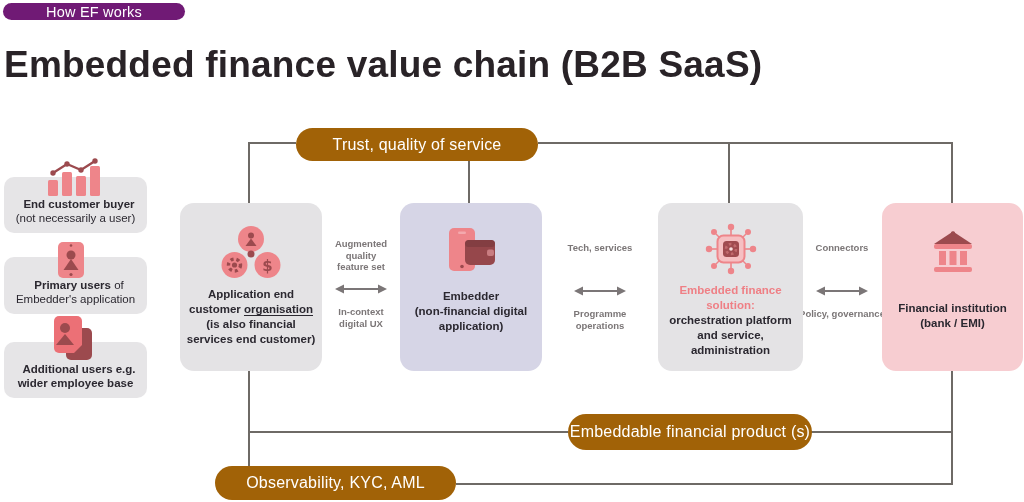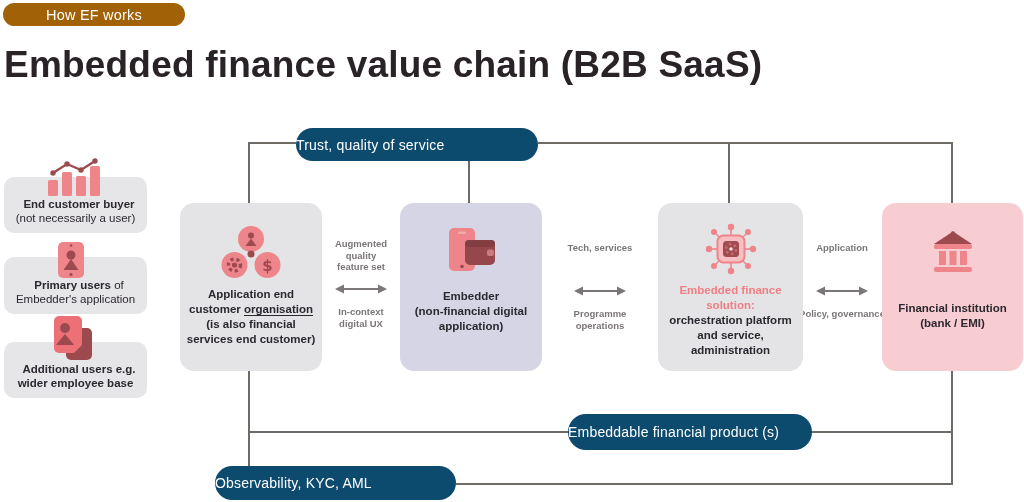--- a/index.html
+++ b/index.html
@@ -1,29 +1,29 @@
 <!DOCTYPE html>
 <html><head>
 <meta charset="utf-8">
 <style>
   * { margin:0; padding:0; box-sizing:border-box; }
   body { background:#ffffff; font-family:"Liberation Sans", sans-serif; }
   #canvas { position:relative; width:1024px; height:502px; background:#ffffff; overflow:hidden; }
 
-  .badge { position:absolute; left:3px; top:3px; width:182px; height:23px; background:#a16207;
+  .badge { position:absolute; left:3px; top:3px; width:182px; height:17px; background:#701a75;
            border-radius:15px; color:#fff; font-size:14.5px; font-weight:500;
            display:flex; align-items:center; justify-content:center; letter-spacing:0.2px; }
 
   .title { position:absolute; left:4px; top:44px; font-size:37px; font-weight:600;
            color:#292327; letter-spacing:0.2px; white-space:nowrap; }
 
   .line { position:absolute; background:#6e6a66; }
 
-  .pill { position:absolute; background:#0c4a6e; color:#fff; display:flex; align-items:center;
-          justify-content:flex-start; font-size:14px; font-weight:500; border-radius:18px;
+  .pill { position:absolute; background:#a16207; color:#fff; display:flex; align-items:center;
+          justify-content:center; font-size:16px; font-weight:500; border-radius:18px;
           letter-spacing:0.2px; z-index:5; }
   .pill-trust { left:296px; top:128px; width:242px; height:33px; }
   .pill-product { left:568px; top:414px; width:244px; height:36px; }
   .pill-observability { left:215px; top:466px; width:241px; height:34px; }
 
   .sbox { position:absolute; left:4px; width:143px; background:#e6e5e7; border-radius:10px;
           color:#2b2830; font-size:11.5px; line-height:14px; text-align:center;
           display:flex; flex-direction:column; justify-content:flex-end;
           padding:4px 8px 8px; z-index:1; }
   .sbox .b { font-weight:bold;margin-left:7px; }
@@ -181,21 +181,21 @@
       <rect x="21" y="20" width="16" height="16" rx="3.5" fill="#a04b50"></rect>
       <circle cx="29" cy="28" r="5" fill="none" stroke="#c26a6e" stroke-width="2.6" stroke-dasharray="2.6 2.6"></circle>
       <circle cx="29" cy="28" r="1.8" fill="#f7dddd"></circle>
     </svg>
     <div class="txt" style="width:125px;margin-top:6px;">
       <span class="hl">Embedded finance solution:</span>
       <span>orchestration platform and service, administration</span>
     </div>
   </div>
 
-  <div class="gaplabel" style="left:796px;top:242px;width:92px;">Application</div>
+  <div class="gaplabel" style="left:796px;top:242px;width:92px;">Connectors</div>
   <svg class="gaparrow" style="left:816px;top:285px;" width="52" height="12" viewBox="0 0 52 12">
     <line x1="7" y1="6" x2="45" y2="6" stroke="#7b7677" stroke-width="2"></line>
     <path d="M0,6 L9,1.5 L9,10.5 Z" fill="#7b7677"></path>
       <path d="M52,6 L43,1.5 L43,10.5 Z" fill="#7b7677"></path>
   </svg>
   <div class="gaplabel" style="left:796px;top:308px;width:92px;">Policy, governance</div>
 
   <div class="cbox" style="left:882px;width:141px;background:#f7cdd1;">
     <svg style="margin-top:28px;" width="44" height="42" viewBox="0 0 44 42">
       <path d="M22,0.5 L41,13 L3,13 Z" fill="#9c4a4e"></path>

